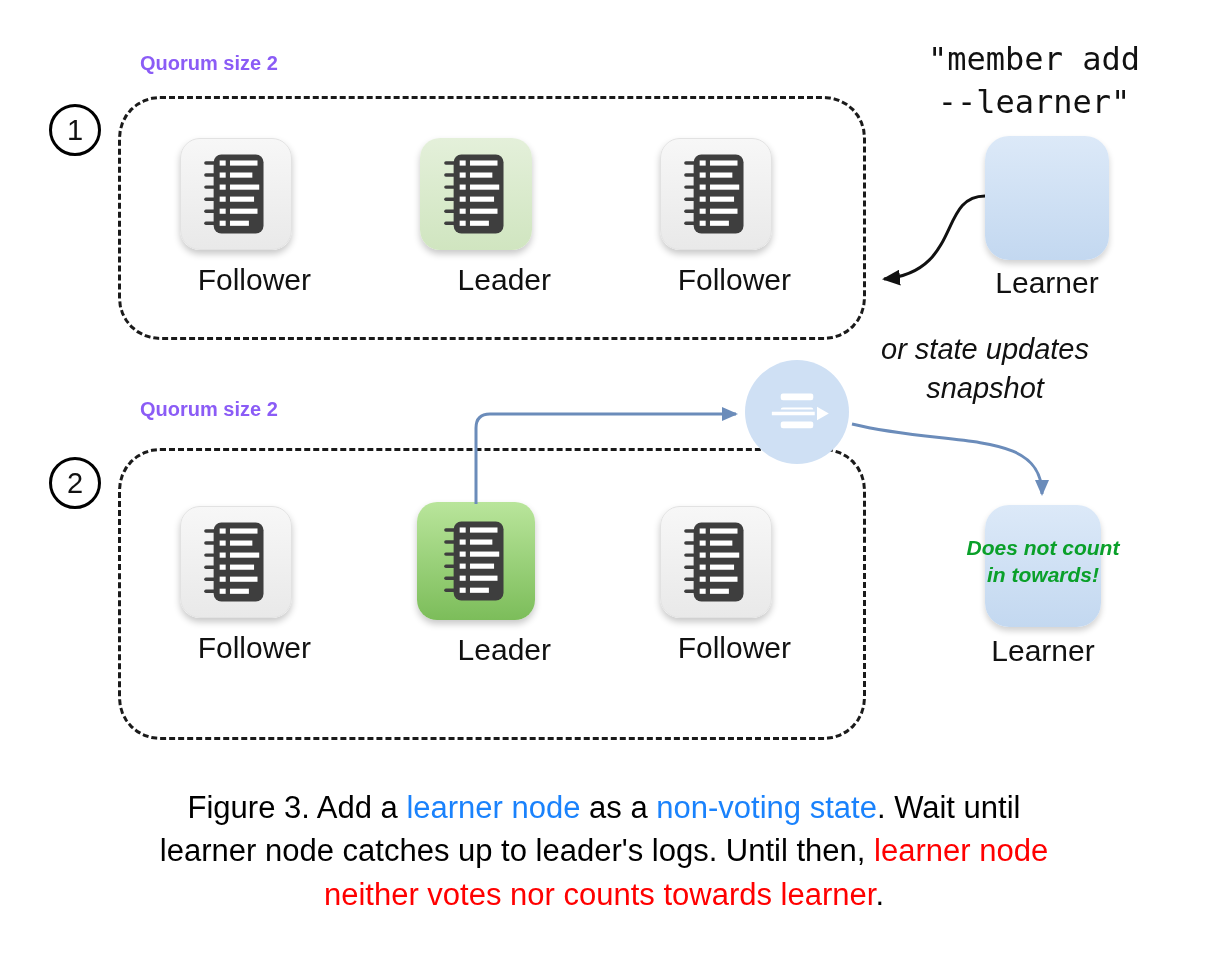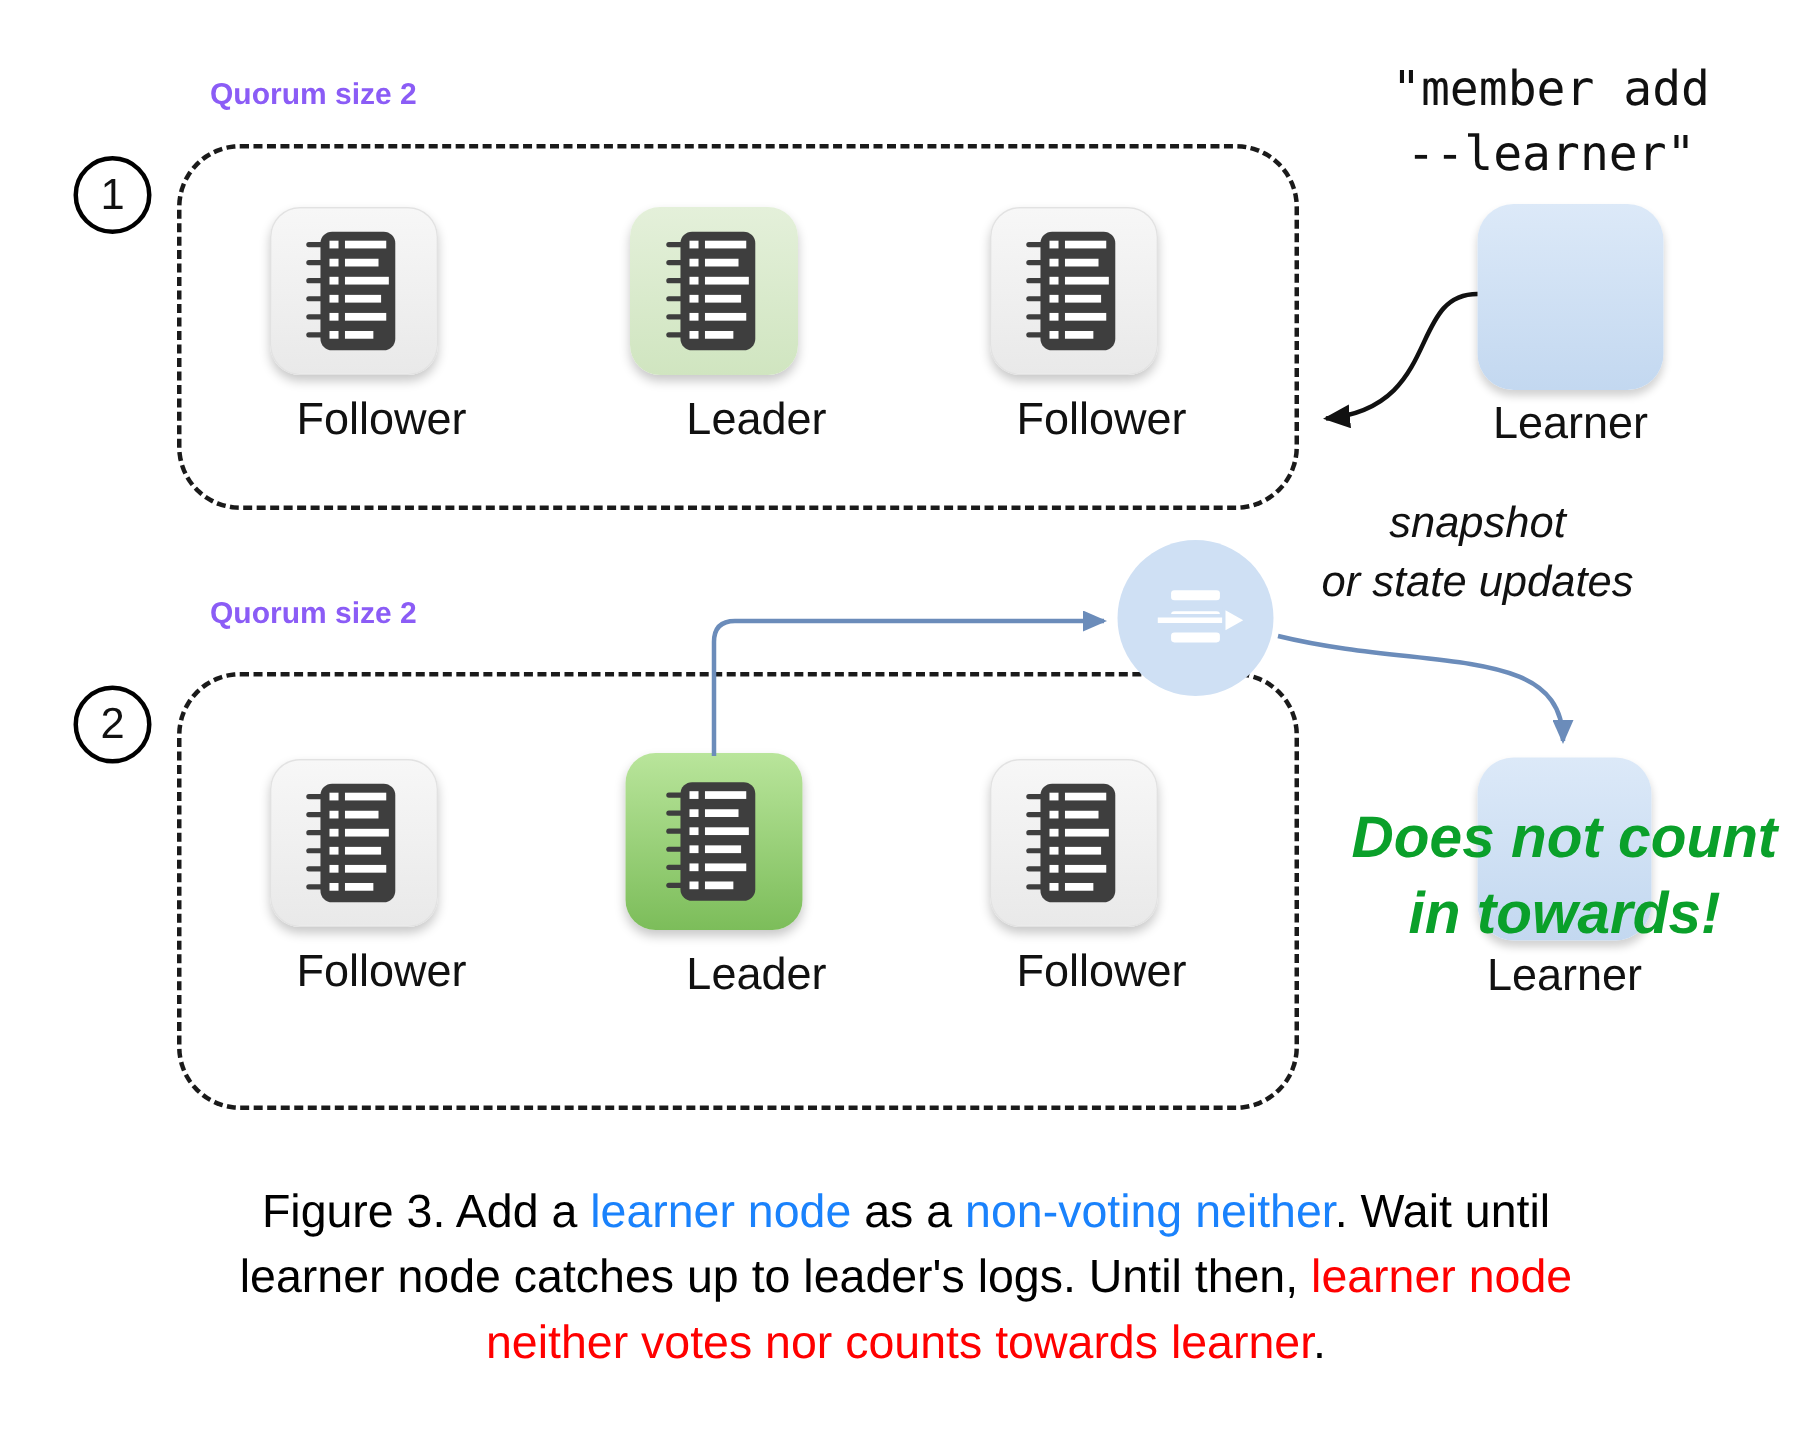--- a/index.html
+++ b/index.html
@@ -44,21 +44,21 @@
              font-family:"DejaVu Sans Mono", monospace; font-size:32px; line-height:1.35; color:#111; }
 
   .transfer-circle { left:745px; top:360px; width:104px; height:104px; border-radius:50%;
                      background:var(--transfer-blue,#cfe0f4); display:flex; align-items:center;
                      justify-content:center; z-index:3; }
   .transfer-circle svg { width:74px; height:74px; }
   .transfer-label { left:835px; top:330px; width:300px; text-align:center;
                     font-style:italic; font-size:29px; line-height:1.35; color:#111; z-index:3; }
 
   .learner2-box { left:985px; top:505px; width:116px; height:122px; }
-  .learner-note { left:900px; top:534px; width:286px; text-align:center; font-size:39px;
+  .learner-note { left:900px; top:534px; width:286px; text-align:center; font-size:21px;
                   font-weight:bold; font-style:italic; color:var(--note-green,#0aa02a);
                   line-height:1.3; z-index:4; }
   .learner2-label { left:985px; top:634px; width:116px; text-align:center; font-size:30px; z-index:4; }
 
   .caption { left:60px; top:786px; width:1088px; text-align:center; font-size:31px;
              line-height:1.4; color:#000; }
   .seg-italic { }
   .seg-blue { color:var(--caption-blue,#1a82fc); }
   .seg-red  { color:var(--caption-red,#ff0000); }
 
@@ -178,22 +178,22 @@
     </div>
     <div class="node-label">Follower</div>
   </div>
 
   <div class="abs transfer-circle">
     <svg>
         <use href="#transfer"></use>
       </svg>
   </div>
   <div class="abs transfer-label">
+    <div>or state updates</div>
     <div>snapshot</div>
-    <div>or state updates</div>
   </div>
 
   <div class="abs learner-box learner2-box"></div>
   <div class="abs learner-note">
     <div>Does not count</div>
     <div>in towards!</div>
   </div>
   <div class="abs learner2-label">Learner</div>
 
   <svg class="abs arrows" viewBox="0 0 1208 962">
@@ -205,21 +205,21 @@
         <path d="M0,0 L16,7 L0,14 Z" fill="#6b8cba"></path>
       </marker>
     </defs>
     <path d="M 985 196 C 938 196, 962 272, 884 279" fill="none" stroke="#111111" stroke-width="3" marker-end="url(#mBlack)"></path>
     <path d="M 476 504 L 476 428 Q 476 414 490 414 L 736 414" fill="none" stroke="#6b8cba" stroke-width="3" marker-end="url(#mBlue)"></path>
     <path d="M 852 424 C 950 448, 1042 428, 1042 494" fill="none" stroke="#6b8cba" stroke-width="3" marker-end="url(#mBlue)"></path>
   </svg>
 
   <div class="abs caption">
     <div>
-      <span class="seg-italic">Figure 3.</span><span> Add a </span><span class="seg-blue">learner node</span><span> as a </span><span class="seg-blue">non-voting neither</span><span>. Wait until</span>
+      <span class="seg-italic">Figure 3.</span><span> Add a </span><span class="seg-blue">learner node</span><span> as a </span><span class="seg-blue">non-voting state</span><span>. Wait until</span>
     </div>
     <div>
       <span>learner node catches up to leader's logs. Until then, </span><span class="seg-red">learner node</span>
     </div>
     <div>
       <span class="seg-red">neither votes nor counts towards learner</span><span>.</span>
     </div>
   </div>
 
 </div>

